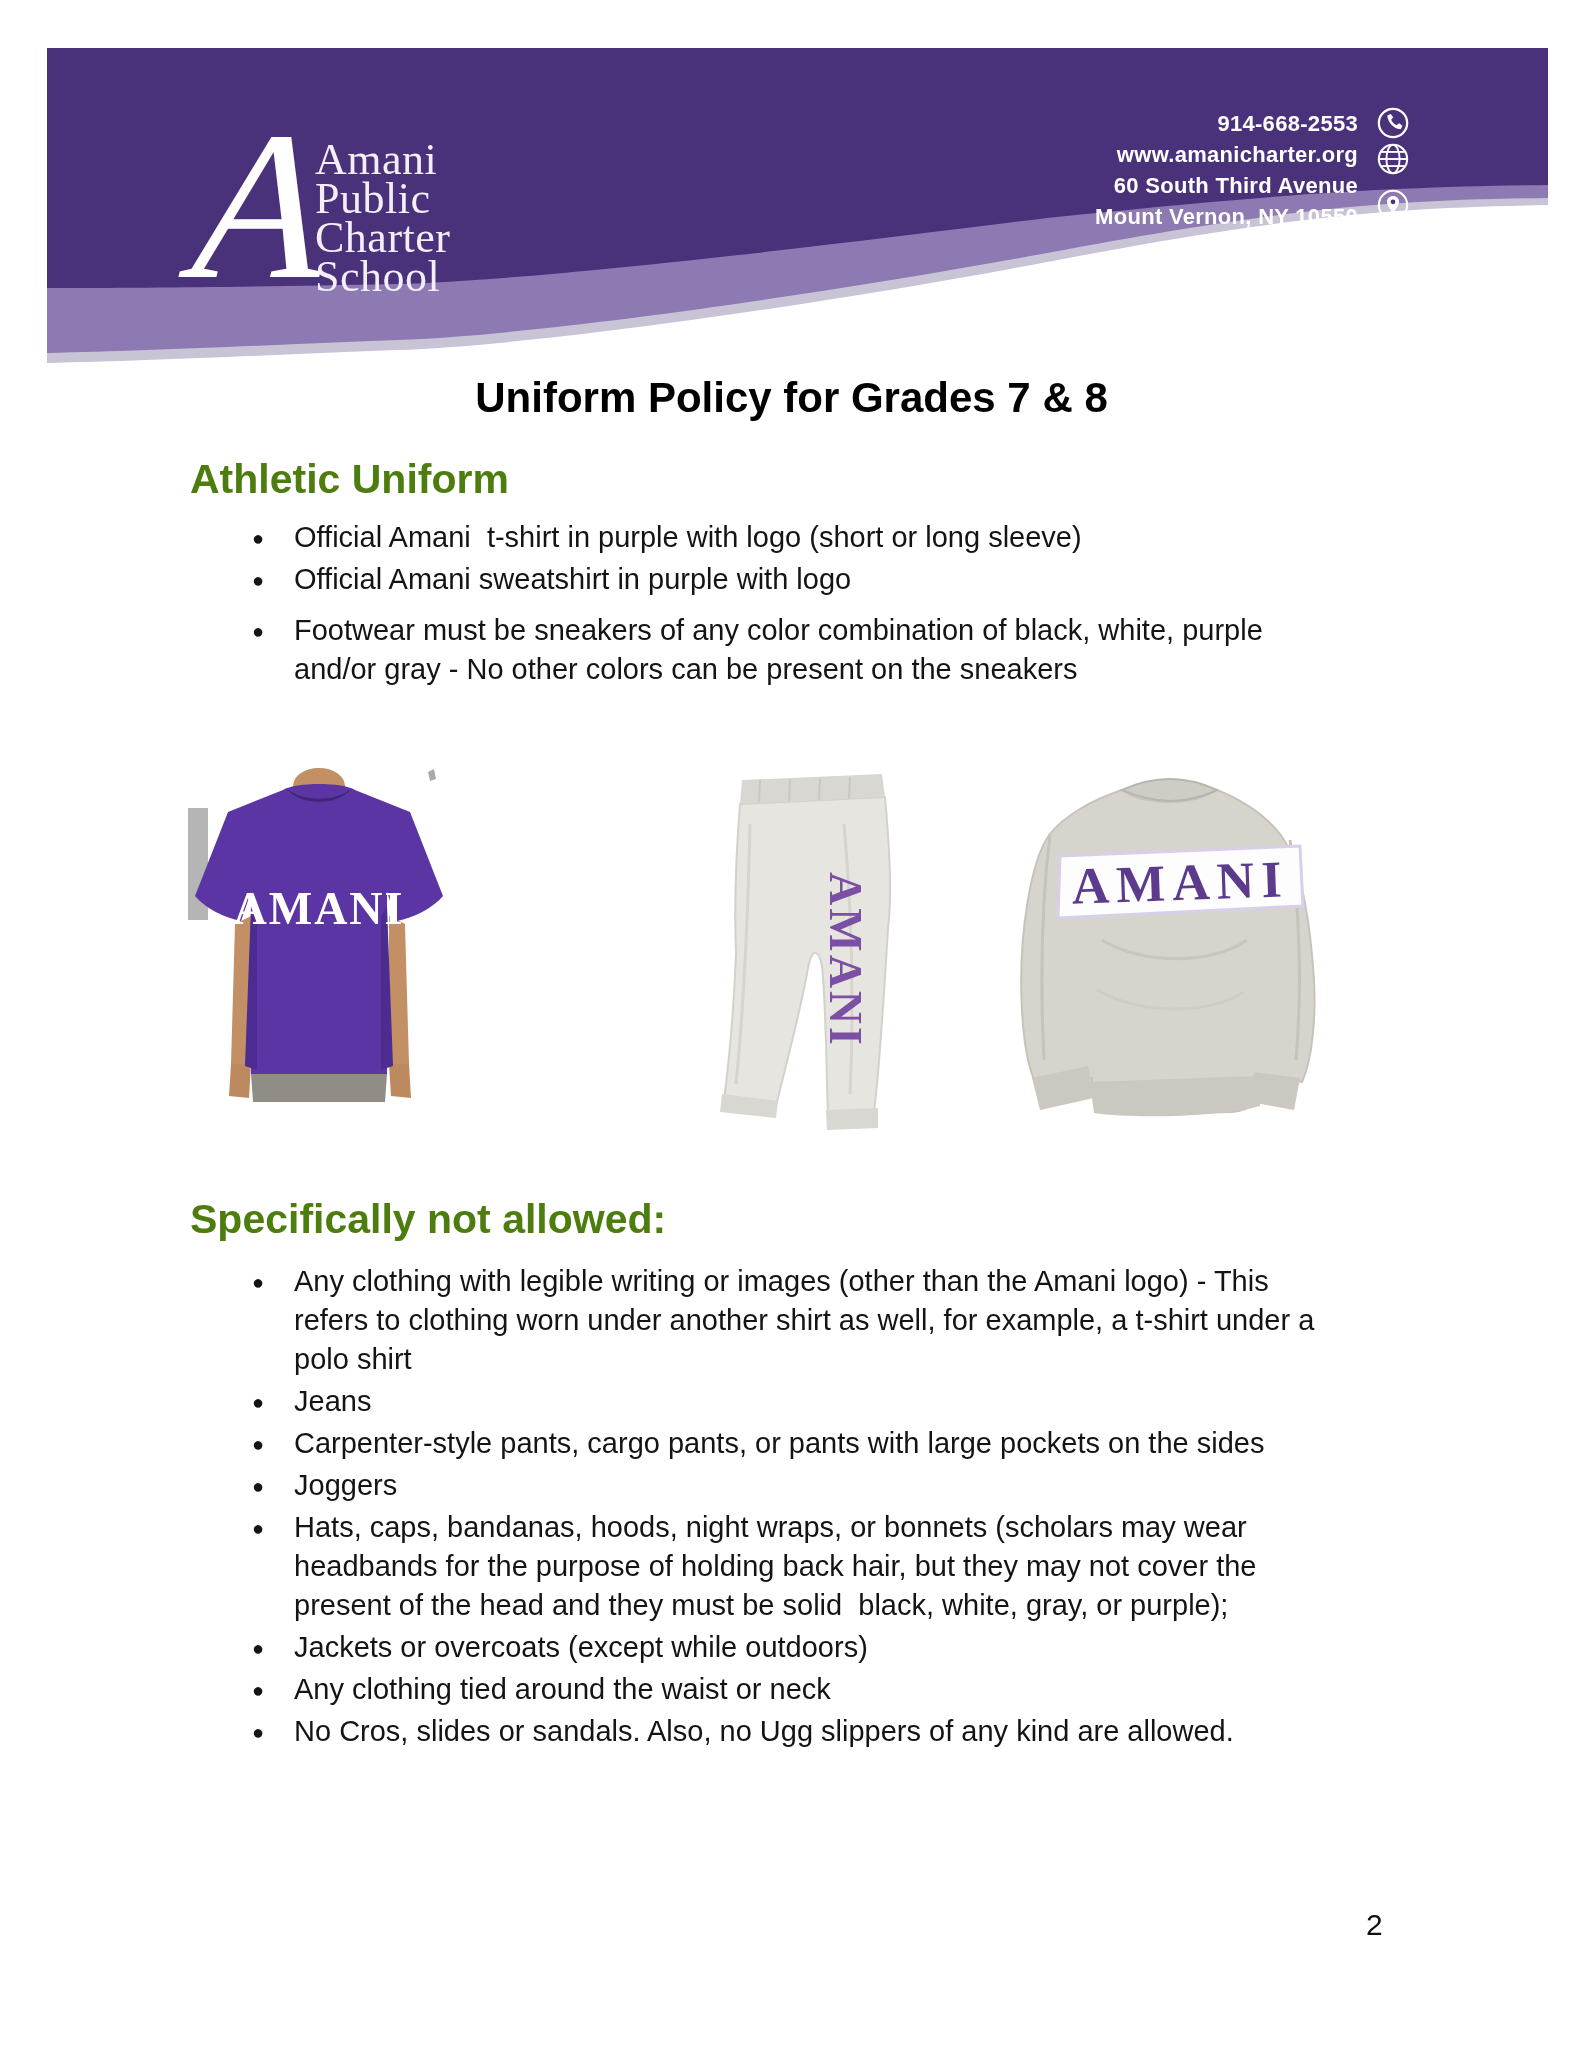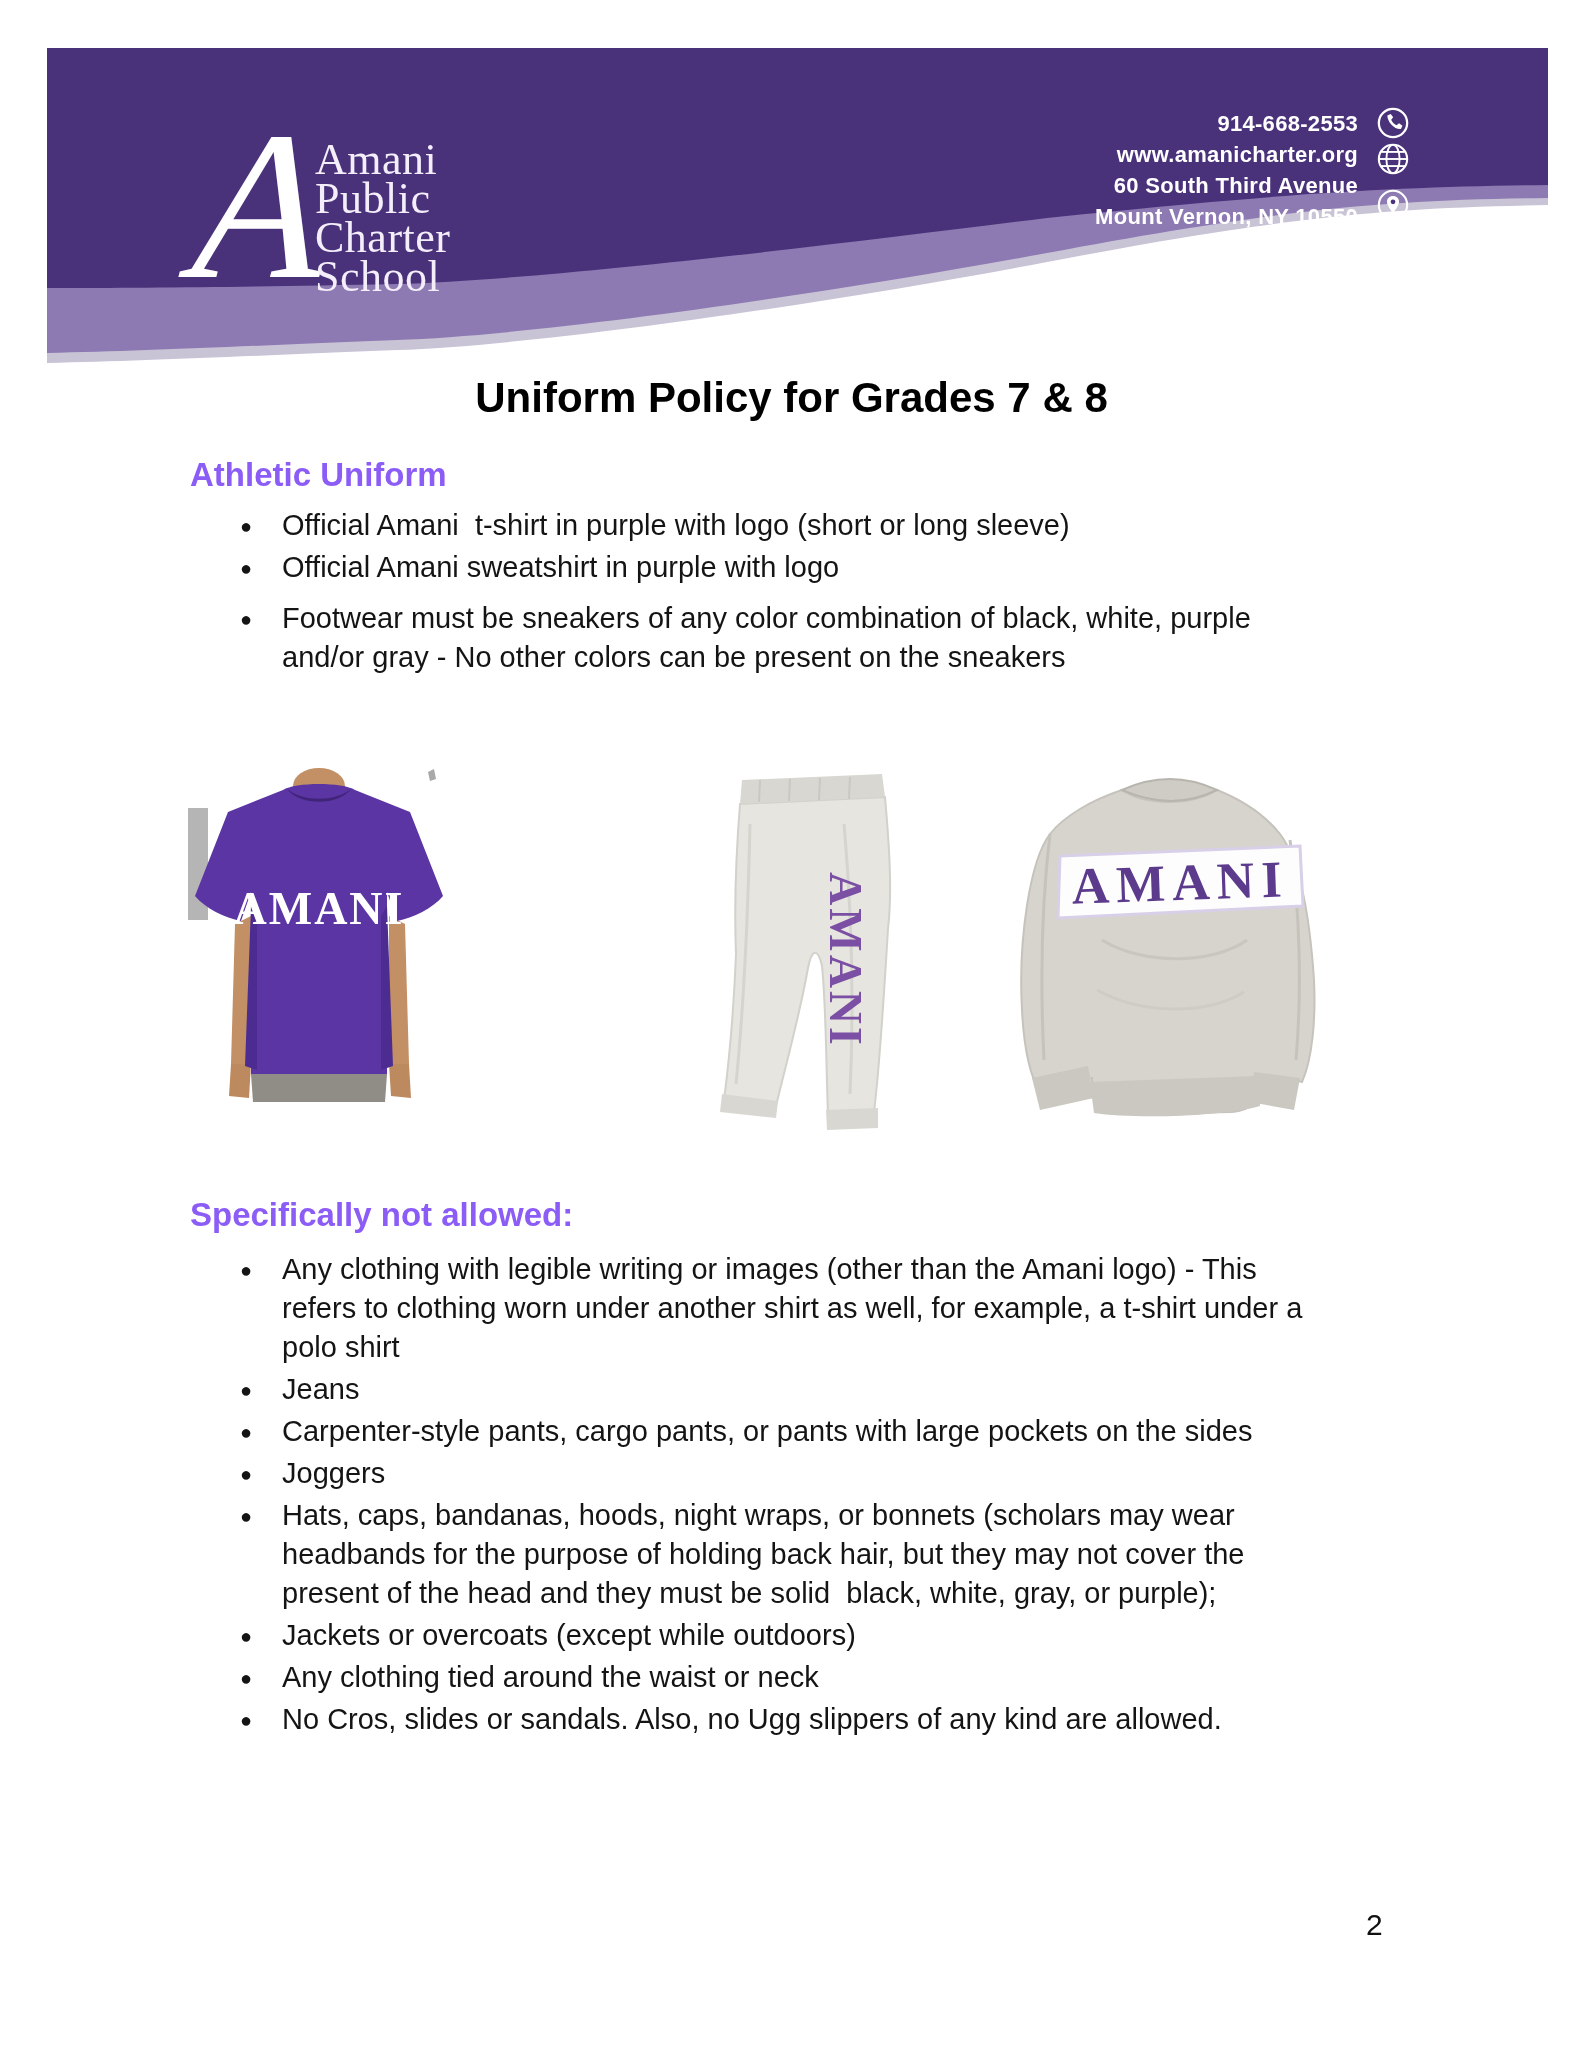--- a/index.html
+++ b/index.html
@@ -40,27 +40,27 @@
   .cicon.i-pin{top:82px;}
   
   .doc-title{
     position:absolute;left:0;right:0;top:374px;
     text-align:center;
     font-size:42px;font-weight:bold;line-height:48px;
     color:#000000;
   }
   .sec-heading{
     position:absolute;left:190px;
-    font-size:33px;font-weight:bold;color:#8b5cf6;
+    font-size:41px;font-weight:bold;color:#4d7c0f;
   }
   .h-athletic{top:456px;}
   .h-notallowed{top:1196px;}
   ul.bullets{
     position:absolute;left:190px;
-    margin:4px;padding:0;list-style:none;
+    margin:16px;padding:0;list-style:none;
     width:1130px;
   }
   .l-athletic{top:502px;}
   .l-notallowed{top:1246px;}
   ul.bullets li{
     position:relative;
     padding-left:88px;
     max-width:1030px;
     font-size:29px;line-height:39px;
     margin-bottom:3px;

